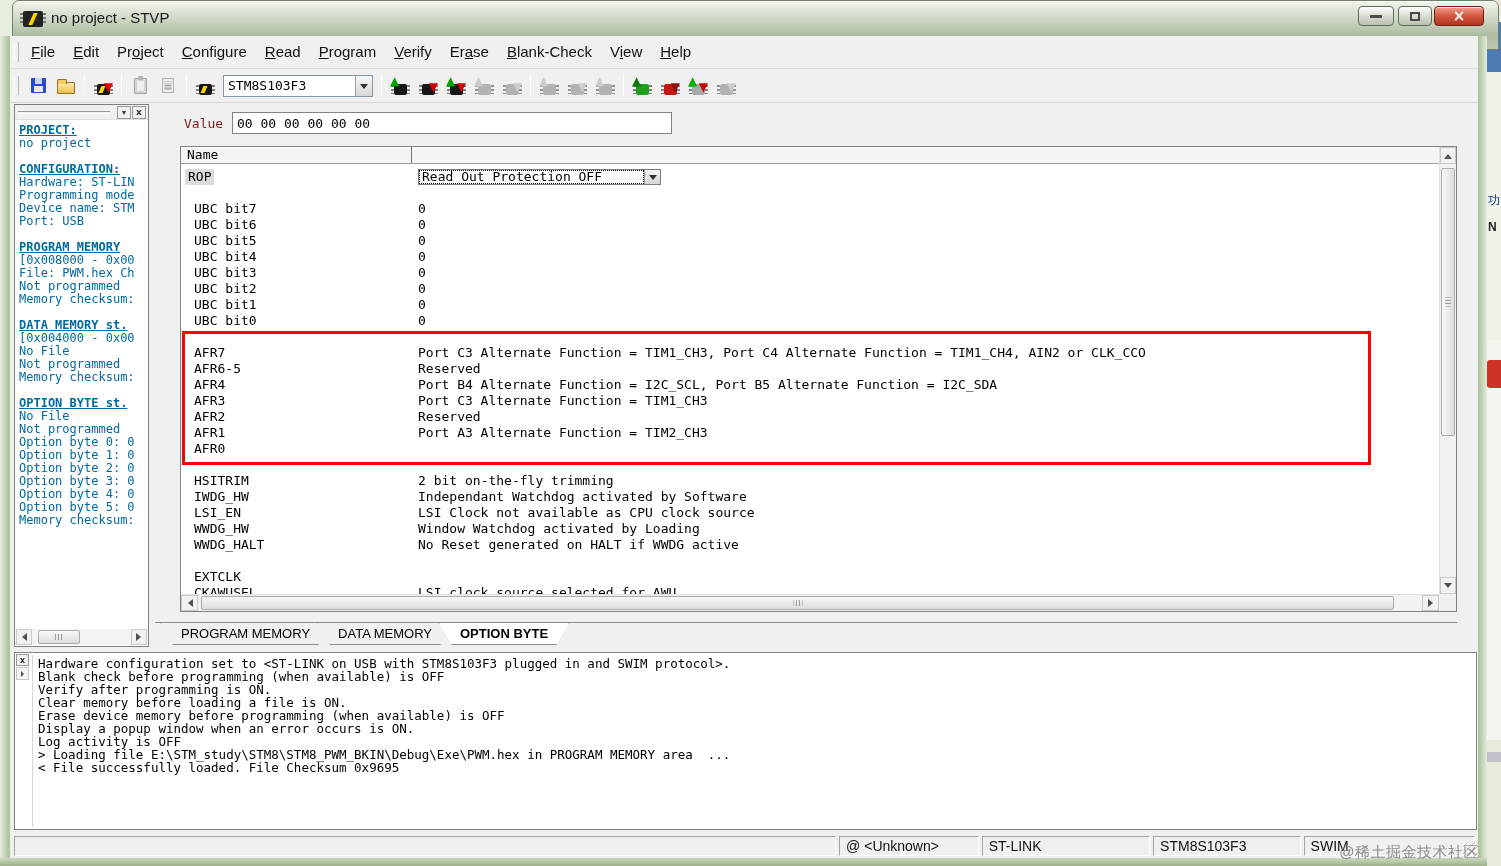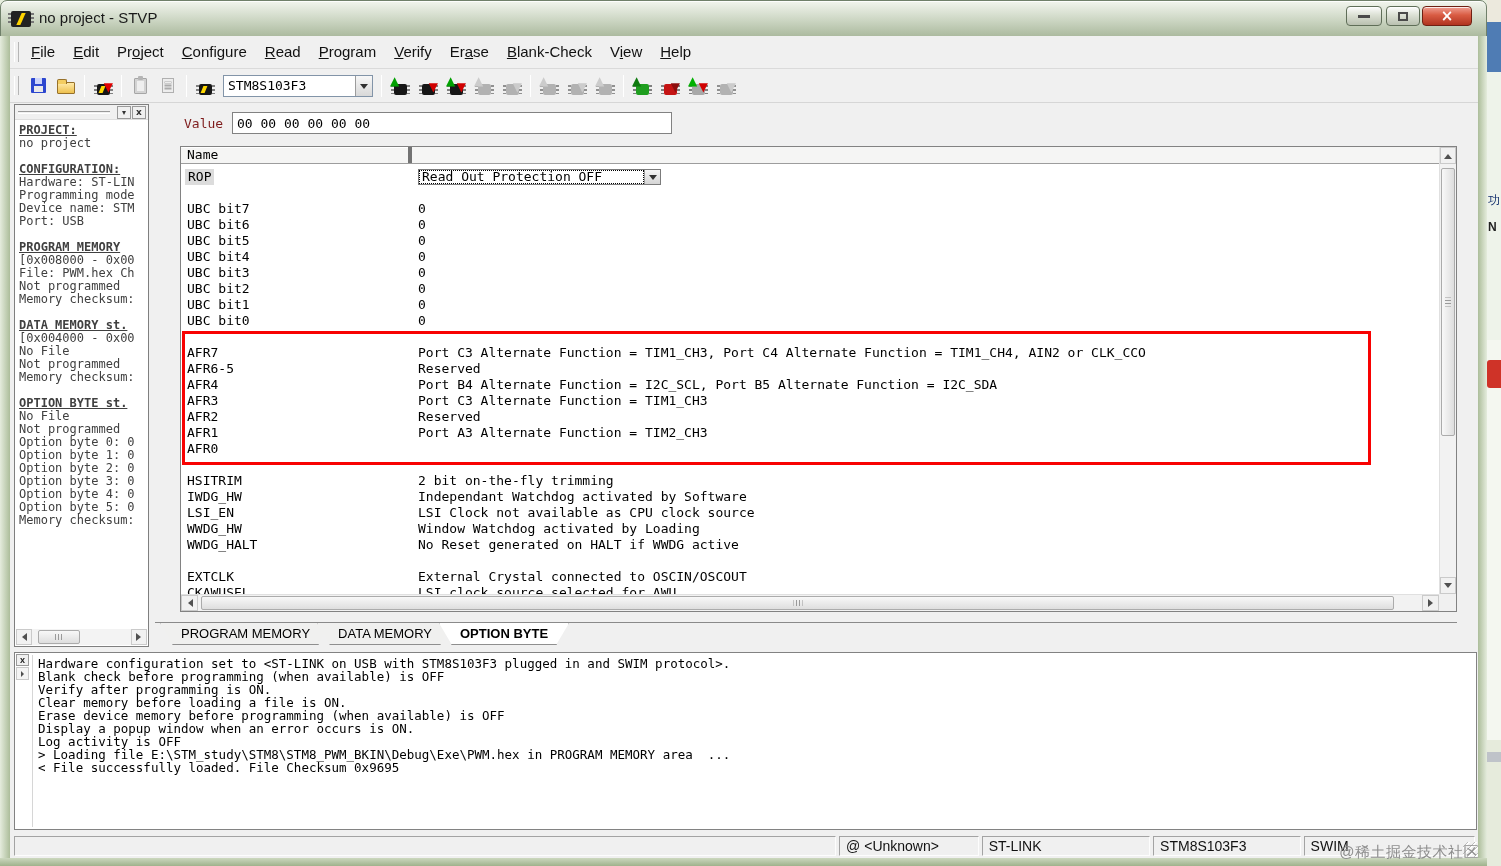--- a/index.html
+++ b/index.html
@@ -8,21 +8,21 @@
 
   
   .desktop-strip{position:absolute;right:0;top:0;width:14px;height:866px;overflow:hidden;
     background:linear-gradient(#ece9dd 0 22px,#4f7cb4 22px 72px,#eef3ea 72px 340px,#f4f7f0 340px 740px,#e6ebdc 740px)}
   .frag-text{position:absolute;left:1px;font:12px "Liberation Sans",sans-serif;color:#15316e}
   .frag-red{position:absolute;left:0;top:360px;width:14px;height:28px;background:#cf3328;border-radius:3px 0 0 3px}
   .frag-gray{position:absolute;left:0;top:752px;width:14px;height:10px;background:#bfc3c9}
 
   
   .win{position:absolute;left:0;top:0;width:1487px;height:866px}
-  .titlebar{position:absolute;left:0;top:0;width:100%;height:50px;border:1px solid #70806a;border-radius:7px 7px 0 0;
+  .titlebar{position:absolute;left:12px;top:0;width:100%;height:50px;border:1px solid #70806a;border-radius:7px 7px 0 0;
     background:linear-gradient(#f2f5ee,#ccd6c3 40%,#adbba0 72%,#bcc8b0);box-shadow:inset 0 1px 0 rgba(255,255,255,.85)}
   .app-icon{position:absolute;left:10px;top:10px;width:20px;height:16px;background:#222;border-radius:2px}
   .app-icon::before{content:"";position:absolute;left:-3px;top:2px;bottom:2px;width:3px;
     background:repeating-linear-gradient(#777 0 2px,transparent 2px 4px)}
   .app-icon::after{content:"";position:absolute;right:-3px;top:2px;bottom:2px;width:3px;
     background:repeating-linear-gradient(#777 0 2px,transparent 2px 4px)}
   .app-icon .bolt{position:absolute;left:8px;top:2px;width:4px;height:12px;background:#ffd400;transform:skewX(-24deg)}
   .title-text{position:absolute;left:38px;top:8px;font-size:15px;color:#1a1a1a}
   .winbtn{position:absolute;top:5px;height:20px;border:1px solid #5f6e58;border-radius:4px;cursor:default;
     background:linear-gradient(#fdfdfd,#dbe0d4 45%,#b9c0b0);box-shadow:inset 0 1px 0 rgba(255,255,255,.8);
@@ -84,21 +84,21 @@
   .combo-arrow{width:0;height:0;border:4px solid transparent;border-top:5px solid #303030;margin-top:5px}
 
   
   .sidebar{position:absolute;left:4px;top:68px;width:135px;height:543px;background:#fff;border:1px solid #7f7f7f}
   .sidebar-top{position:relative;height:15px;background:#f0f0f0;border-bottom:1px solid #dedede}
   .s-groove{position:absolute;left:3px;top:6px;width:92px;height:3px;border-top:1px solid #9a9a9a;border-bottom:1px solid #fff}
   .sbtn{position:absolute;top:1px;width:14px;height:13px;background:#f0f0f0;border:1px solid #9a9a9a;
     font:8px/11px "DejaVu Sans",sans-serif;text-align:center;color:#333}
   .sbtn.dock{right:17px}
   .sbtn.closex{right:2px;font-weight:700;font-size:9px}
-  .sidebar-content{padding:4px 3px 0 4px;font:12px/13px "DejaVu Sans Mono",monospace;white-space:pre;overflow:hidden;color:#404040}
+  .sidebar-content{padding:4px 3px 0 4px;font:12px/13px "DejaVu Sans Mono",monospace;white-space:pre;overflow:hidden;color:#0369a1}
   .sline{height:13px;overflow:hidden}
   .shead{font-weight:700;text-decoration:underline}
   .side-hscroll{position:absolute;left:1px;right:1px;bottom:1px;height:16px;background:#f3f3f3}
 
   
   .sb-btn{position:absolute;background:#f1f1f1;border:1px solid #cacaca;display:flex;align-items:center;justify-content:center}
   .arr{width:0;height:0;border:4px solid transparent;display:inline-block}
   .arr.up{border-bottom:5px solid #505050;margin-top:-3px}
   .arr.down{border-top:5px solid #505050;margin-top:3px}
   .arr.left{border-right:5px solid #505050;margin-left:-3px}
@@ -112,27 +112,27 @@
 
   
   .value-label{position:absolute;left:174px;top:80px;font:13px "DejaVu Sans Mono",monospace;color:#7f1d1d}
   .value-input{position:absolute;left:222px;top:76px;width:440px;height:22px;border:1px solid #828282;background:#fff;
     font:13px/20px "DejaVu Sans Mono",monospace;padding:0 4px;color:#000;outline:none}
 
   
   .tablebox{position:absolute;left:170px;top:110px;width:1277px;height:466px;background:#fff;border:1px solid #828282}
   .thead{position:absolute;left:0;top:0;right:17px;height:17px;background:#f5f5f4;border-bottom:1px solid #9d9d9d;
     font:13px/16px "DejaVu Sans Mono",monospace}
-  .th{position:absolute;top:0;height:16px;padding-left:6px;border-right:4px solid #737373;box-shadow:inset 0 1px 0 #fff}
+  .th{position:absolute;top:0;height:16px;padding-left:6px;border-right:1px solid #737373;box-shadow:inset 0 1px 0 #fff}
   .th-name{left:0;width:231px}
   .th-desc{left:231px;right:0}
   .tbody{position:absolute;left:0;top:17px;right:17px;bottom:17px;overflow:hidden;padding-top:5px;
     font:13px/16px "DejaVu Sans Mono",monospace;color:#000}
   .trow{height:16px;position:relative;white-space:pre}
-  .cname{position:absolute;left:6px;top:0;height:16px}
+  .cname{position:absolute;left:13px;top:0;height:16px}
   .cname.sel{background:#dcdcdc;left:4px;padding:0 3px}
   .cdesc{position:absolute;left:237px;top:0;height:16px;white-space:pre}
   .rop-combo{position:absolute;left:237px;top:0;width:243px;height:16px;border:1px solid #7b7b7b;background:#fff;display:flex}
   .rop-text{flex:1;outline:1px dotted #000;outline-offset:-1px;padding-left:3px;font:13px/14px "DejaVu Sans Mono",monospace;overflow:hidden}
   .rop-arrow-btn{width:16px;background:linear-gradient(#f4f4f4,#d5d5d5);border-left:1px solid #999;
     display:flex;align-items:center;justify-content:center}
   .hl-box{position:absolute;left:1px;top:184px;width:1189px;height:134px;border:3px solid #f80202;z-index:5;pointer-events:none}
   .vscroll{position:absolute;top:0;right:0;width:17px;bottom:17px;background:#f2f2f2;border-left:1px solid #e0e0e0}
   .hscroll{position:absolute;left:0;right:17px;bottom:0;height:17px;background:#f2f2f2;border-top:1px solid #e0e0e0}
   .sb-corner{position:absolute;right:0;bottom:0;width:17px;height:17px;background:#f0f0f0}
@@ -334,21 +334,21 @@
           <div class="trow"><span class="cname">AFR2</span><span class="cdesc">Reserved</span></div>
           <div class="trow"><span class="cname">AFR1</span><span class="cdesc">Port A3 Alternate Function = TIM2_CH3</span></div>
           <div class="trow"><span class="cname">AFR0</span></div>
           <div class="trow"></div>
           <div class="trow"><span class="cname">HSITRIM</span><span class="cdesc">2 bit on-the-fly trimming</span></div>
           <div class="trow"><span class="cname">IWDG_HW</span><span class="cdesc">Independant Watchdog activated by Software</span></div>
           <div class="trow"><span class="cname">LSI_EN</span><span class="cdesc">LSI Clock not available as CPU clock source</span></div>
           <div class="trow"><span class="cname">WWDG_HW</span><span class="cdesc">Window Watchdog activated by Loading</span></div>
           <div class="trow"><span class="cname">WWDG_HALT</span><span class="cdesc">No Reset generated on HALT if WWDG active</span></div>
           <div class="trow"></div>
-          <div class="trow"><span class="cname">EXTCLK</span><span class="cdesc">External Crystal connected to OSCIN/OSCOUT</span></div>
+          <div class="trow"><span class="cname">EXTCLK</span></div>
           <div class="trow"><span class="cname">CKAWUSEL</span><span class="cdesc">LSI clock source selected for AWU</span></div>
         </div>
       <div class="hl-box"></div>
       <div class="vscroll">
         <span class="sb-btn" style="left:0;top:0;width:16px;height:17px">
             <span class="arr up"></span>
           </span>
         <span class="sb-thumb v" style="left:1px;top:21px;width:14px;height:268px"></span>
         <span class="sb-btn" style="left:0;bottom:0;width:16px;height:17px">
             <span class="arr down"></span>

